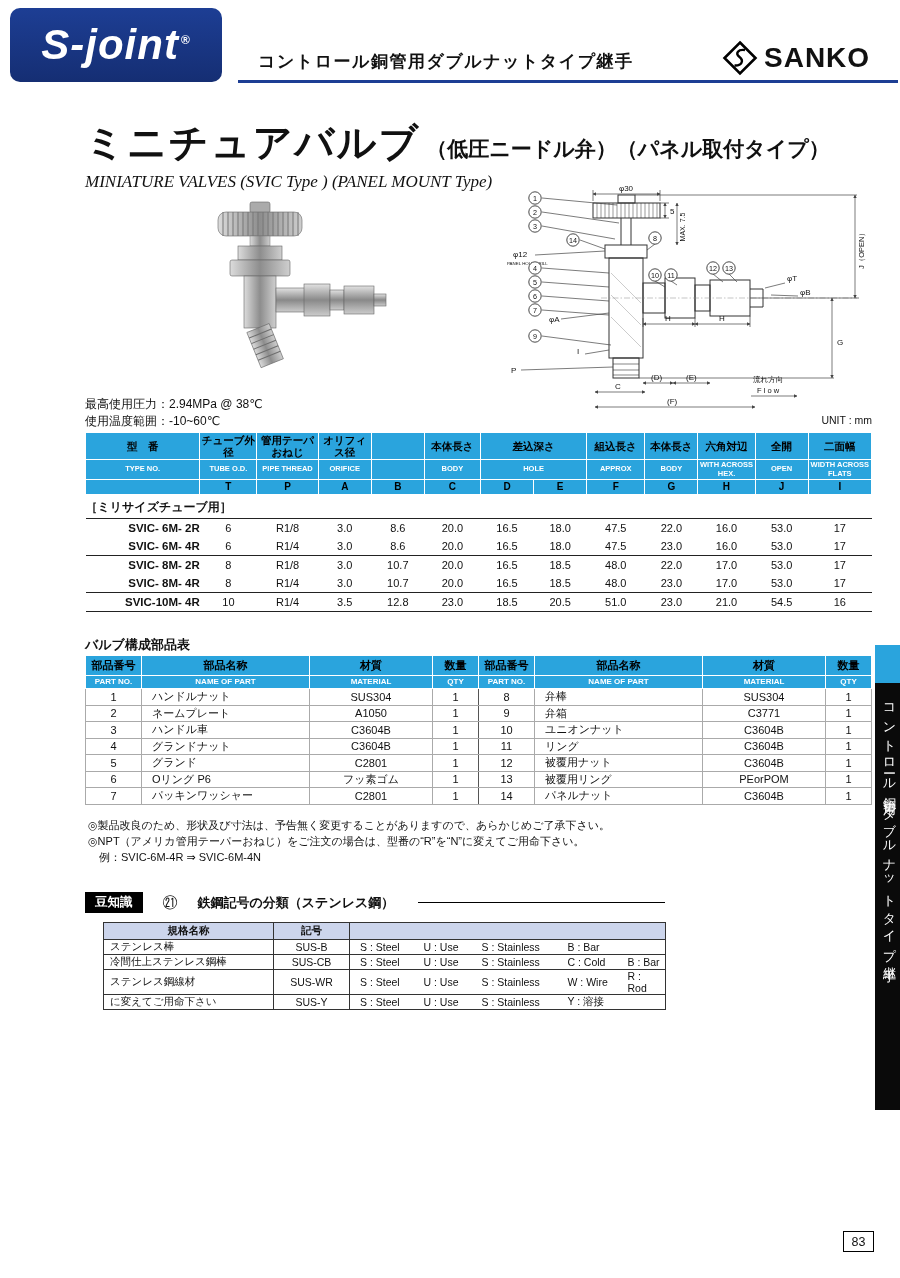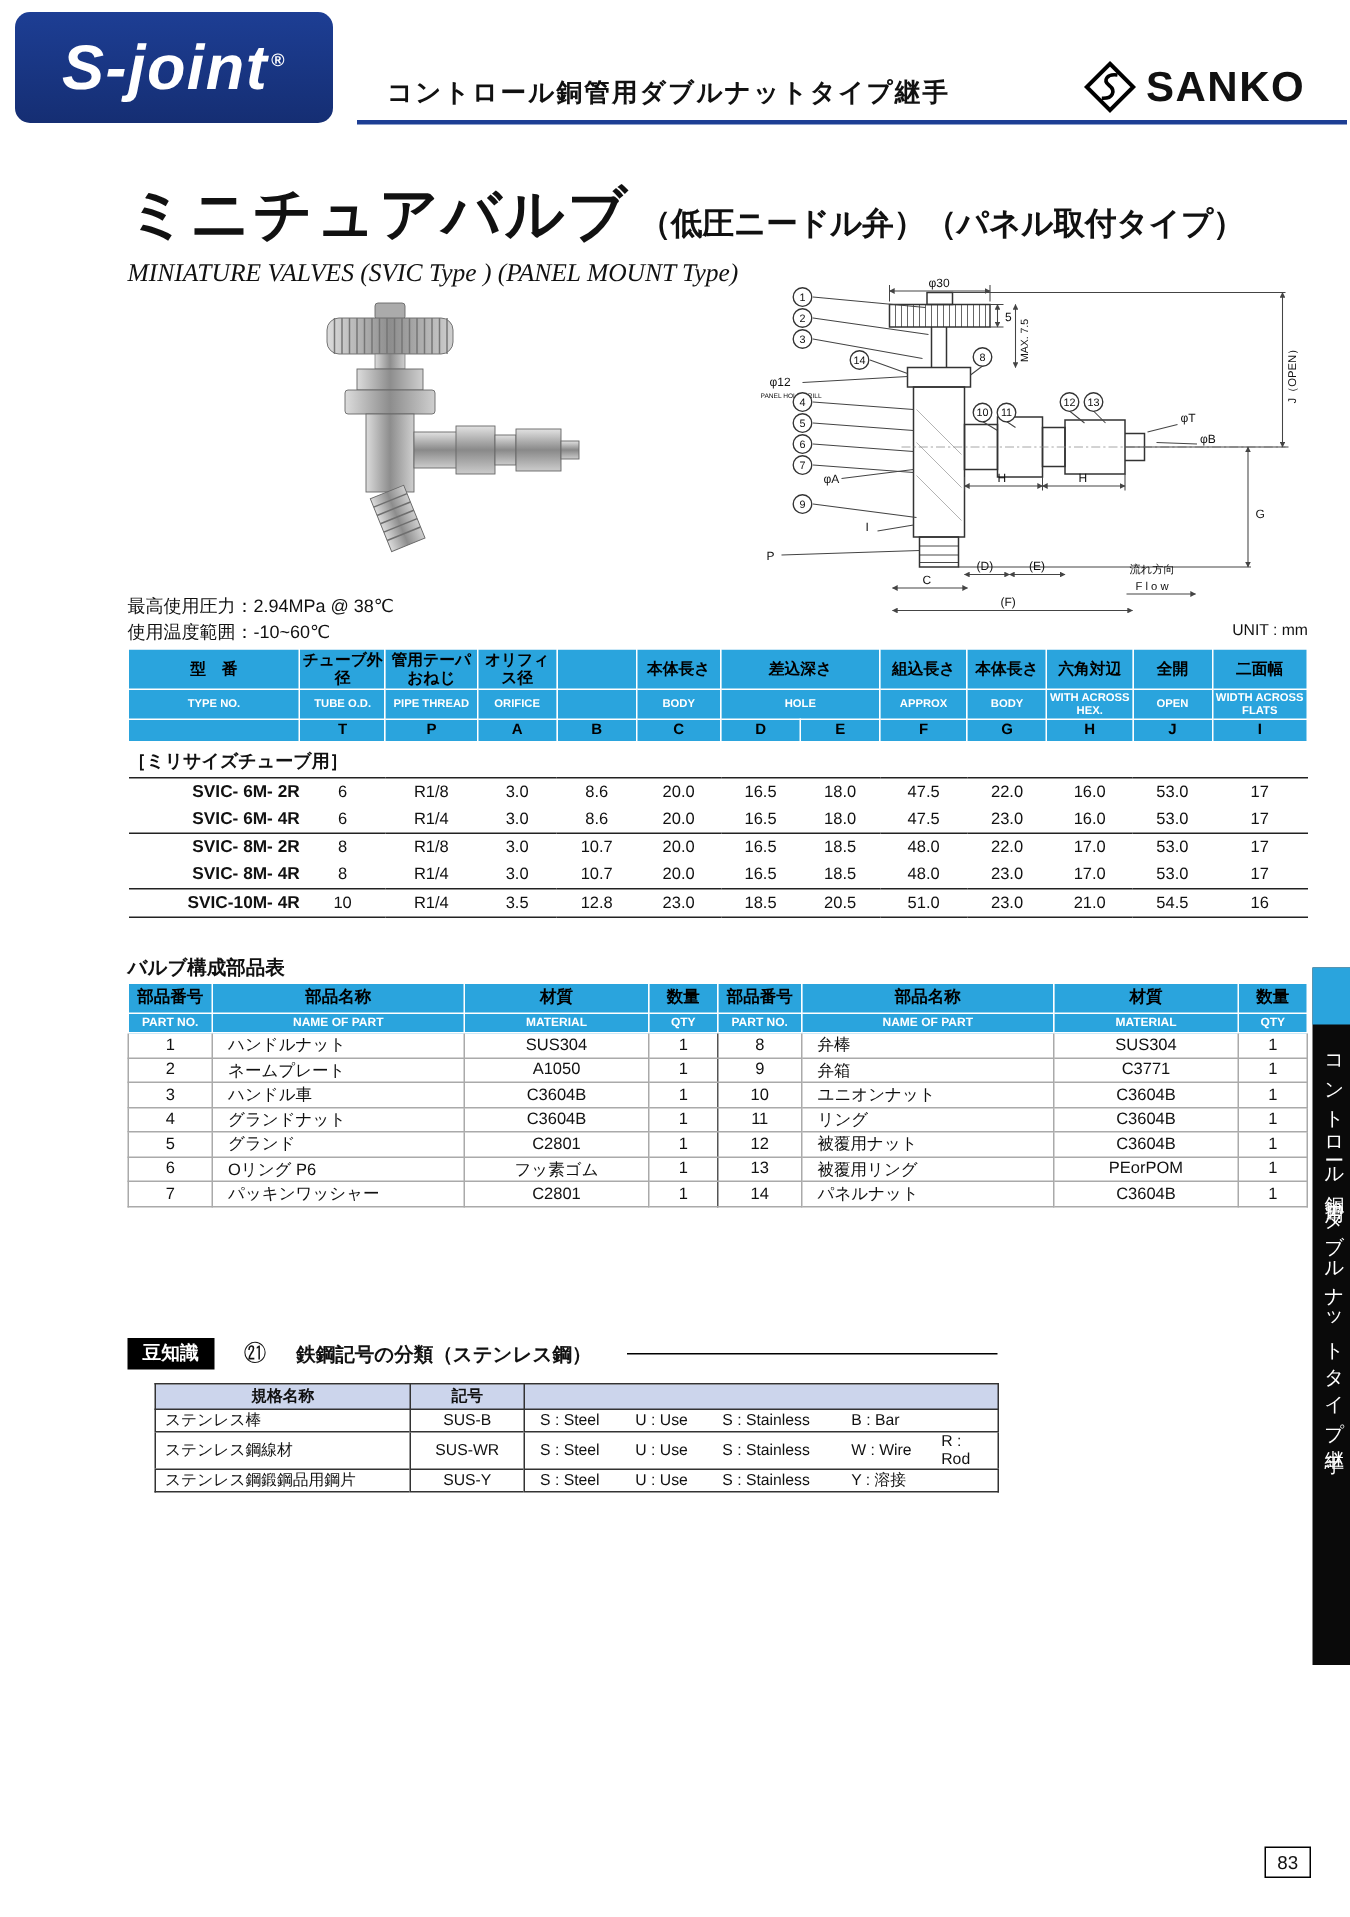--- a/index.html
+++ b/index.html
@@ -508,20 +508,25 @@
           <td>C2801</td>
           <td class="mid">1</td>
           <td>14</td>
           <td class="name">パネルナット</td>
           <td>C3604B</td>
           <td>1</td>
         </tr>
       </tbody>
   </table>
 
+  <div class="notes">
+    <div>◎製品改良のため、形状及び寸法は、予告無く変更することがありますので、あらかじめご了承下さい。</div>
+    <div>◎NPT（アメリカ管用テーパーおねじ）をご注文の場合は、型番の“R”を“N”に変えてご用命下さい。</div>
+    <div>　例：SVIC-6M-4R ⇒ SVIC-6M-4N</div>
+  </div>
 
   <div class="tips-head">
     <span class="tips-badge">豆知識</span>
     <span class="tips-num">㉑</span>
     <span class="tips-title">鉄鋼記号の分類（ステンレス鋼）</span>
     <span class="tips-rule"></span>
   </div>
   <table class="sus-table">
     <colgroup>
       <col style="width:170px">
@@ -543,30 +548,39 @@
         <tr>
           <td class="c-name">ステンレス棒</td>
           <td class="c-sym">SUS-B</td>
           <td class="c-ex">S : Steel</td>
           <td class="c-ex">U : Use</td>
           <td class="c-ex">S : Stainless</td>
           <td class="c-ex">B : Bar</td>
           <td class="c-ex"></td>
         </tr>
         <tr>
+          <td class="c-name">冷間仕上ステンレス鋼棒</td>
+          <td class="c-sym">SUS-CB</td>
+          <td class="c-ex">S : Steel</td>
+          <td class="c-ex">U : Use</td>
+          <td class="c-ex">S : Stainless</td>
+          <td class="c-ex">C : Cold</td>
+          <td class="c-ex">B : Bar</td>
+        </tr>
+        <tr>
           <td class="c-name">ステンレス鋼線材</td>
           <td class="c-sym">SUS-WR</td>
           <td class="c-ex">S : Steel</td>
           <td class="c-ex">U : Use</td>
           <td class="c-ex">S : Stainless</td>
           <td class="c-ex">W : Wire</td>
           <td class="c-ex">R : Rod</td>
         </tr>
         <tr>
-          <td class="c-name">ステンレス鋼鍛鋼品用鋼片</td>
+          <td class="c-name">に変えてご用命下さい</td>
           <td class="c-sym">SUS-Y</td>
           <td class="c-ex">S : Steel</td>
           <td class="c-ex">U : Use</td>
           <td class="c-ex">S : Stainless</td>
           <td class="c-ex">Y : 溶接</td>
           <td class="c-ex"></td>
         </tr>
       </tbody>
   </table>
 

